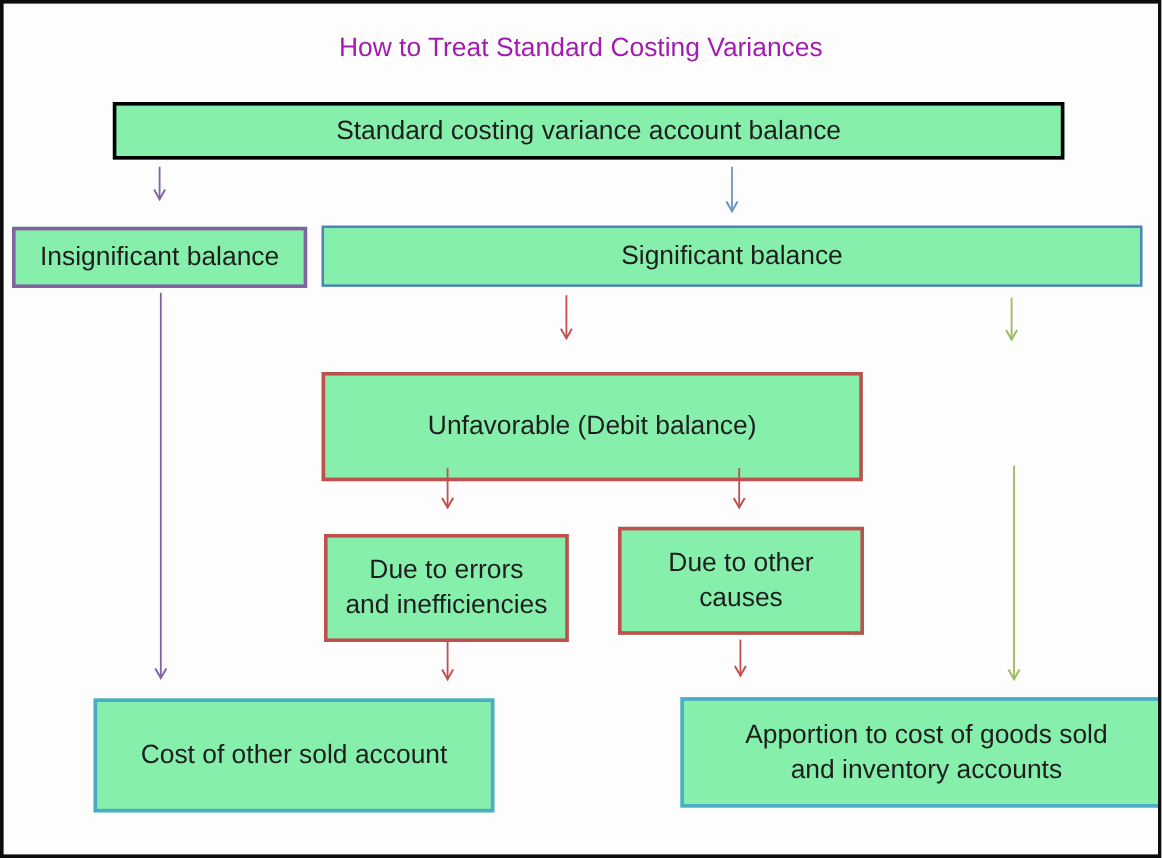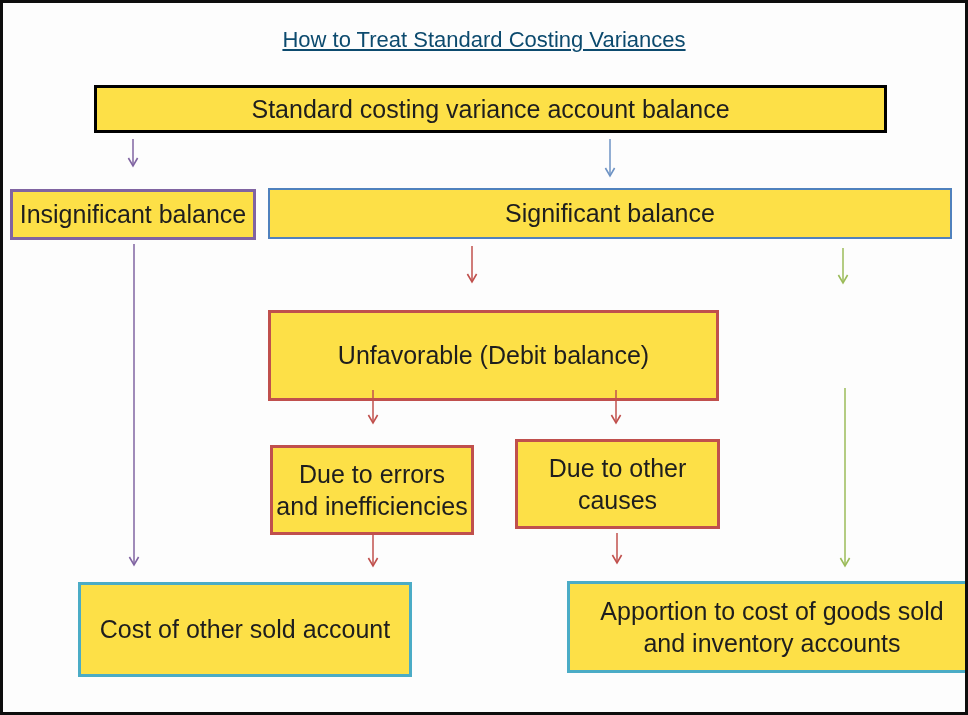--- a/index.html
+++ b/index.html
@@ -17,32 +17,31 @@
     background: #fdfdfd;
     overflow: hidden;
   }
   .title {
     position: absolute;
     left: 0;
     top: 24px;
     width: 100%;
     text-align: center;
     font-size: 22px;
-    color: #0c4a6e;
-    text-decoration: underline;
+    color: #a21caf;
   }
   .node {
     position: absolute;
     box-sizing: border-box;
-    background: #fde047;
+    background: #86efac;
     display: flex;
     align-items: center;
     justify-content: center;
     text-align: center;
-    font-size: 25px;
+    font-size: 22px;
     color: #1e1e1e;
     line-height: 1.3;
   }
   .node .label { white-space: pre-line; }
 
   
   .n-root          { left: 91px;  top: 82px;  width: 793px; height: 48px; border: 3px solid #000000; }
   .n-insignificant { left: 7px;   top: 186px; width: 246px; height: 51px; border: 3px solid #8064A2; }
   .n-significant   { left: 265px; top: 185px; width: 684px; height: 51px; border: 2px solid #4F81BD; }
   .n-unfavorable   { left: 265px; top: 290px; width: 451px; height: 91px; border: 3px solid #C0504D; margin-top: 17px; }

